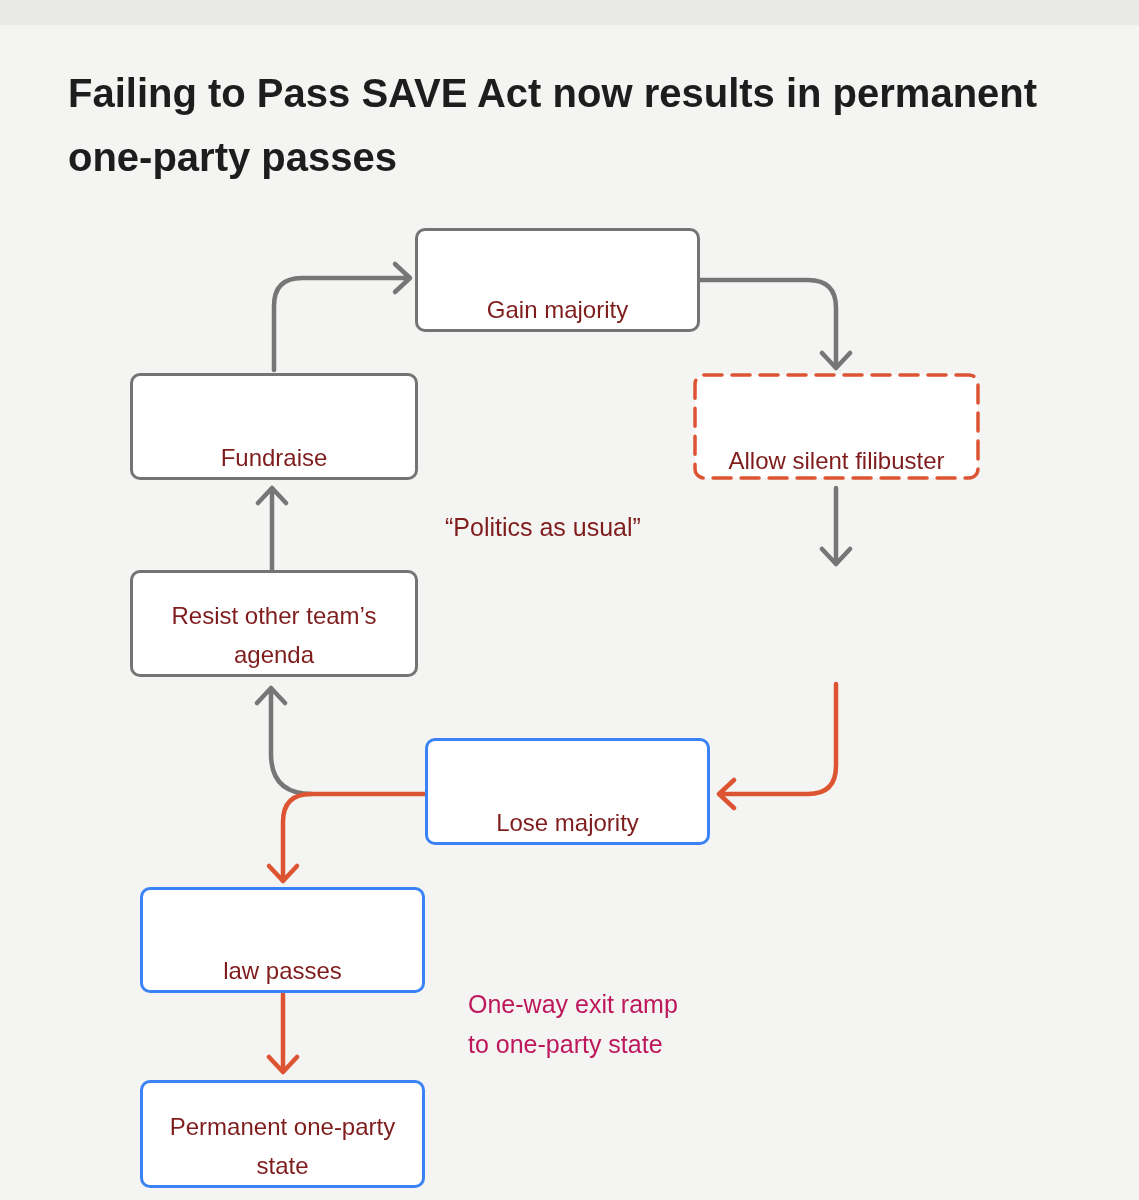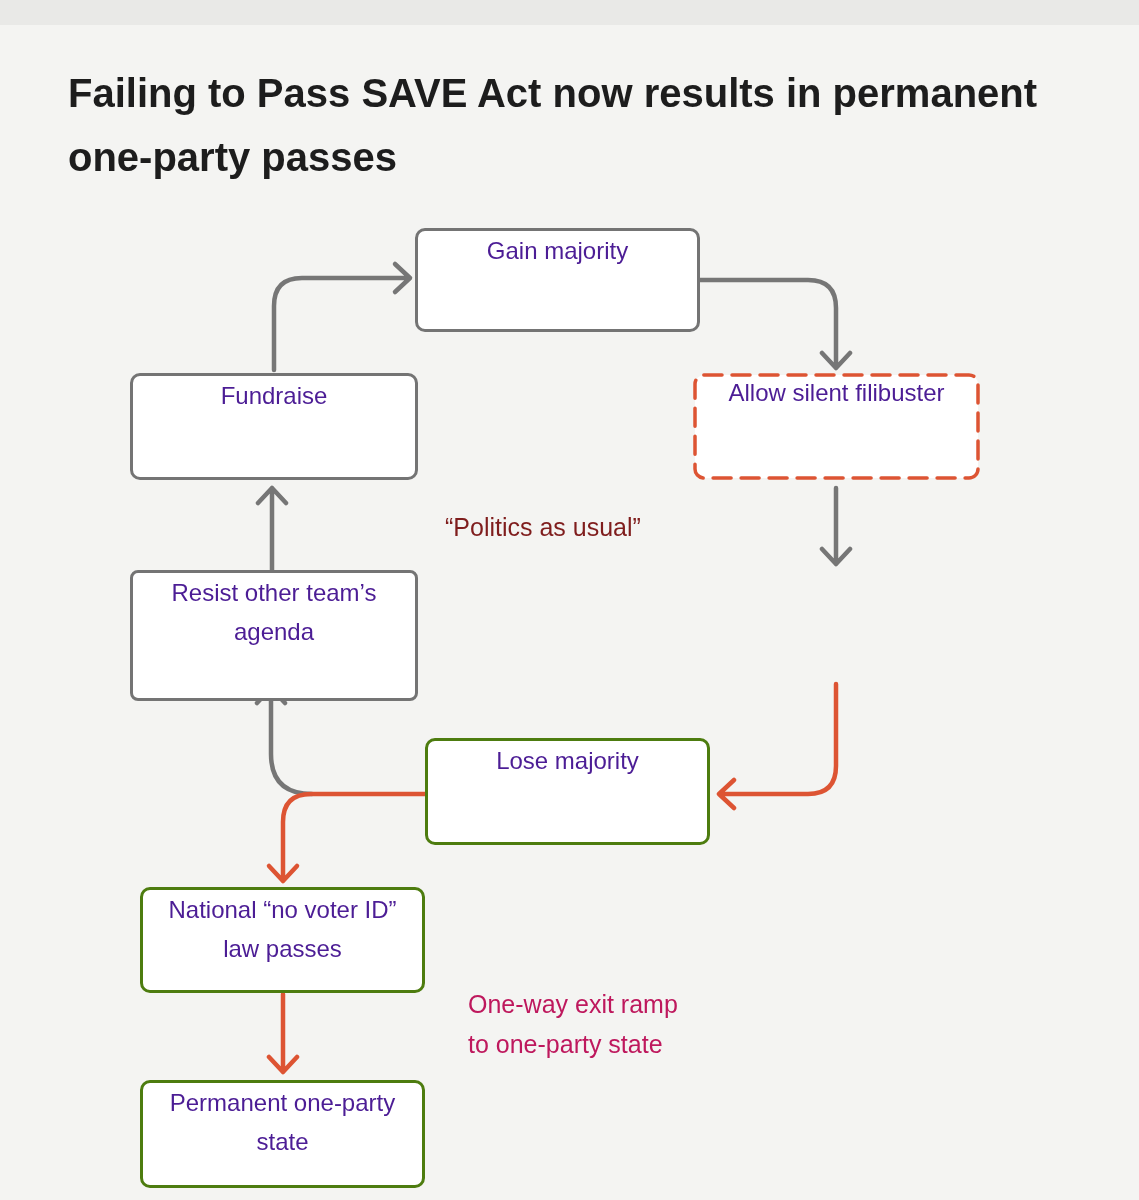--- a/index.html
+++ b/index.html
@@ -19,27 +19,27 @@
   }
   .title span{display:block;}
   .edges{position:absolute;left:0;top:0;width:1139px;height:1200px;pointer-events:none;}
   .edge{fill:none;stroke-width:4.5px;stroke-linecap:round;stroke-linejoin:round;}
   .edge.gray{stroke:#767676;}
   .edge.orange{stroke:#dd5433;}
   .node{
     position:absolute;
     background:#ffffff;
     border-radius:10px;
-    display:flex;flex-direction:column;align-items:center;justify-content:flex-start;
-    font-size:24px;line-height:39px;color:#4c1d95;
+    display:flex;flex-direction:column;align-items:center;justify-content:flex-end;
+    font-size:24px;line-height:39px;color:#7f1d1d;
     text-align:center;
     box-sizing:border-box;
   }
   .node.gray{border:3px solid #747474;}
-  .node.orange{border:3px solid #4d7c0f;}
+  .node.orange{border:3px solid #3b82f6;}
   .node.dashed{background:transparent;border:none;}
   .node.dashed .dashed-border{position:absolute;left:0;top:0;width:100%;height:100%;}
   .node.dashed span{position:relative;}
   .italic{font-style:italic;}
   .float-label{
     position:absolute;font-size:25px;line-height:40px;color:#7f1d1d;
   }
   .float-label.orange-text{color:#be185d;}
   .float-label span{display:block;}
   .bottom-strip{
@@ -83,32 +83,31 @@
     <span>Fundraise</span>
   </div>
 
   <div class="node dashed" style="left:693px;top:348px;width:287px;height:107px;">
     <svg class="dashed-border" viewBox="0 0 287 107" xmlns="http://www.w3.org/2000/svg">
       <rect x="2" y="2" width="283" height="103" rx="9" fill="#ffffff" stroke="#dd5433" stroke-width="3.5" stroke-dasharray="18 10" stroke-linecap="round"></rect>
     </svg>
     <span>Allow silent filibuster</span>
   </div>
 
-  <div class="node gray" style="left:130px;top:545px;width:288px;height:131px;border-radius:8px;">
+  <div class="node gray" style="left:130px;top:545px;width:288px;height:107px;">
     <span>Resist other team’s</span>
     <span>agenda</span>
   </div>
 
 
   <div class="node orange" style="left:425px;top:713px;width:285px;height:107px;">
     <span>Lose majority</span>
   </div>
 
   <div class="node orange" style="left:140px;top:862px;width:285px;height:106px;">
-    <span>National “no voter ID”</span>
     <span>law passes</span>
   </div>
 
   <div class="node orange" style="left:140px;top:1055px;width:285px;height:108px;">
     <span>Permanent one-party</span>
     <span>state</span>
   </div>
 
   <div class="float-label" style="left:445px;top:482px;">“Politics as usual”</div>
 

